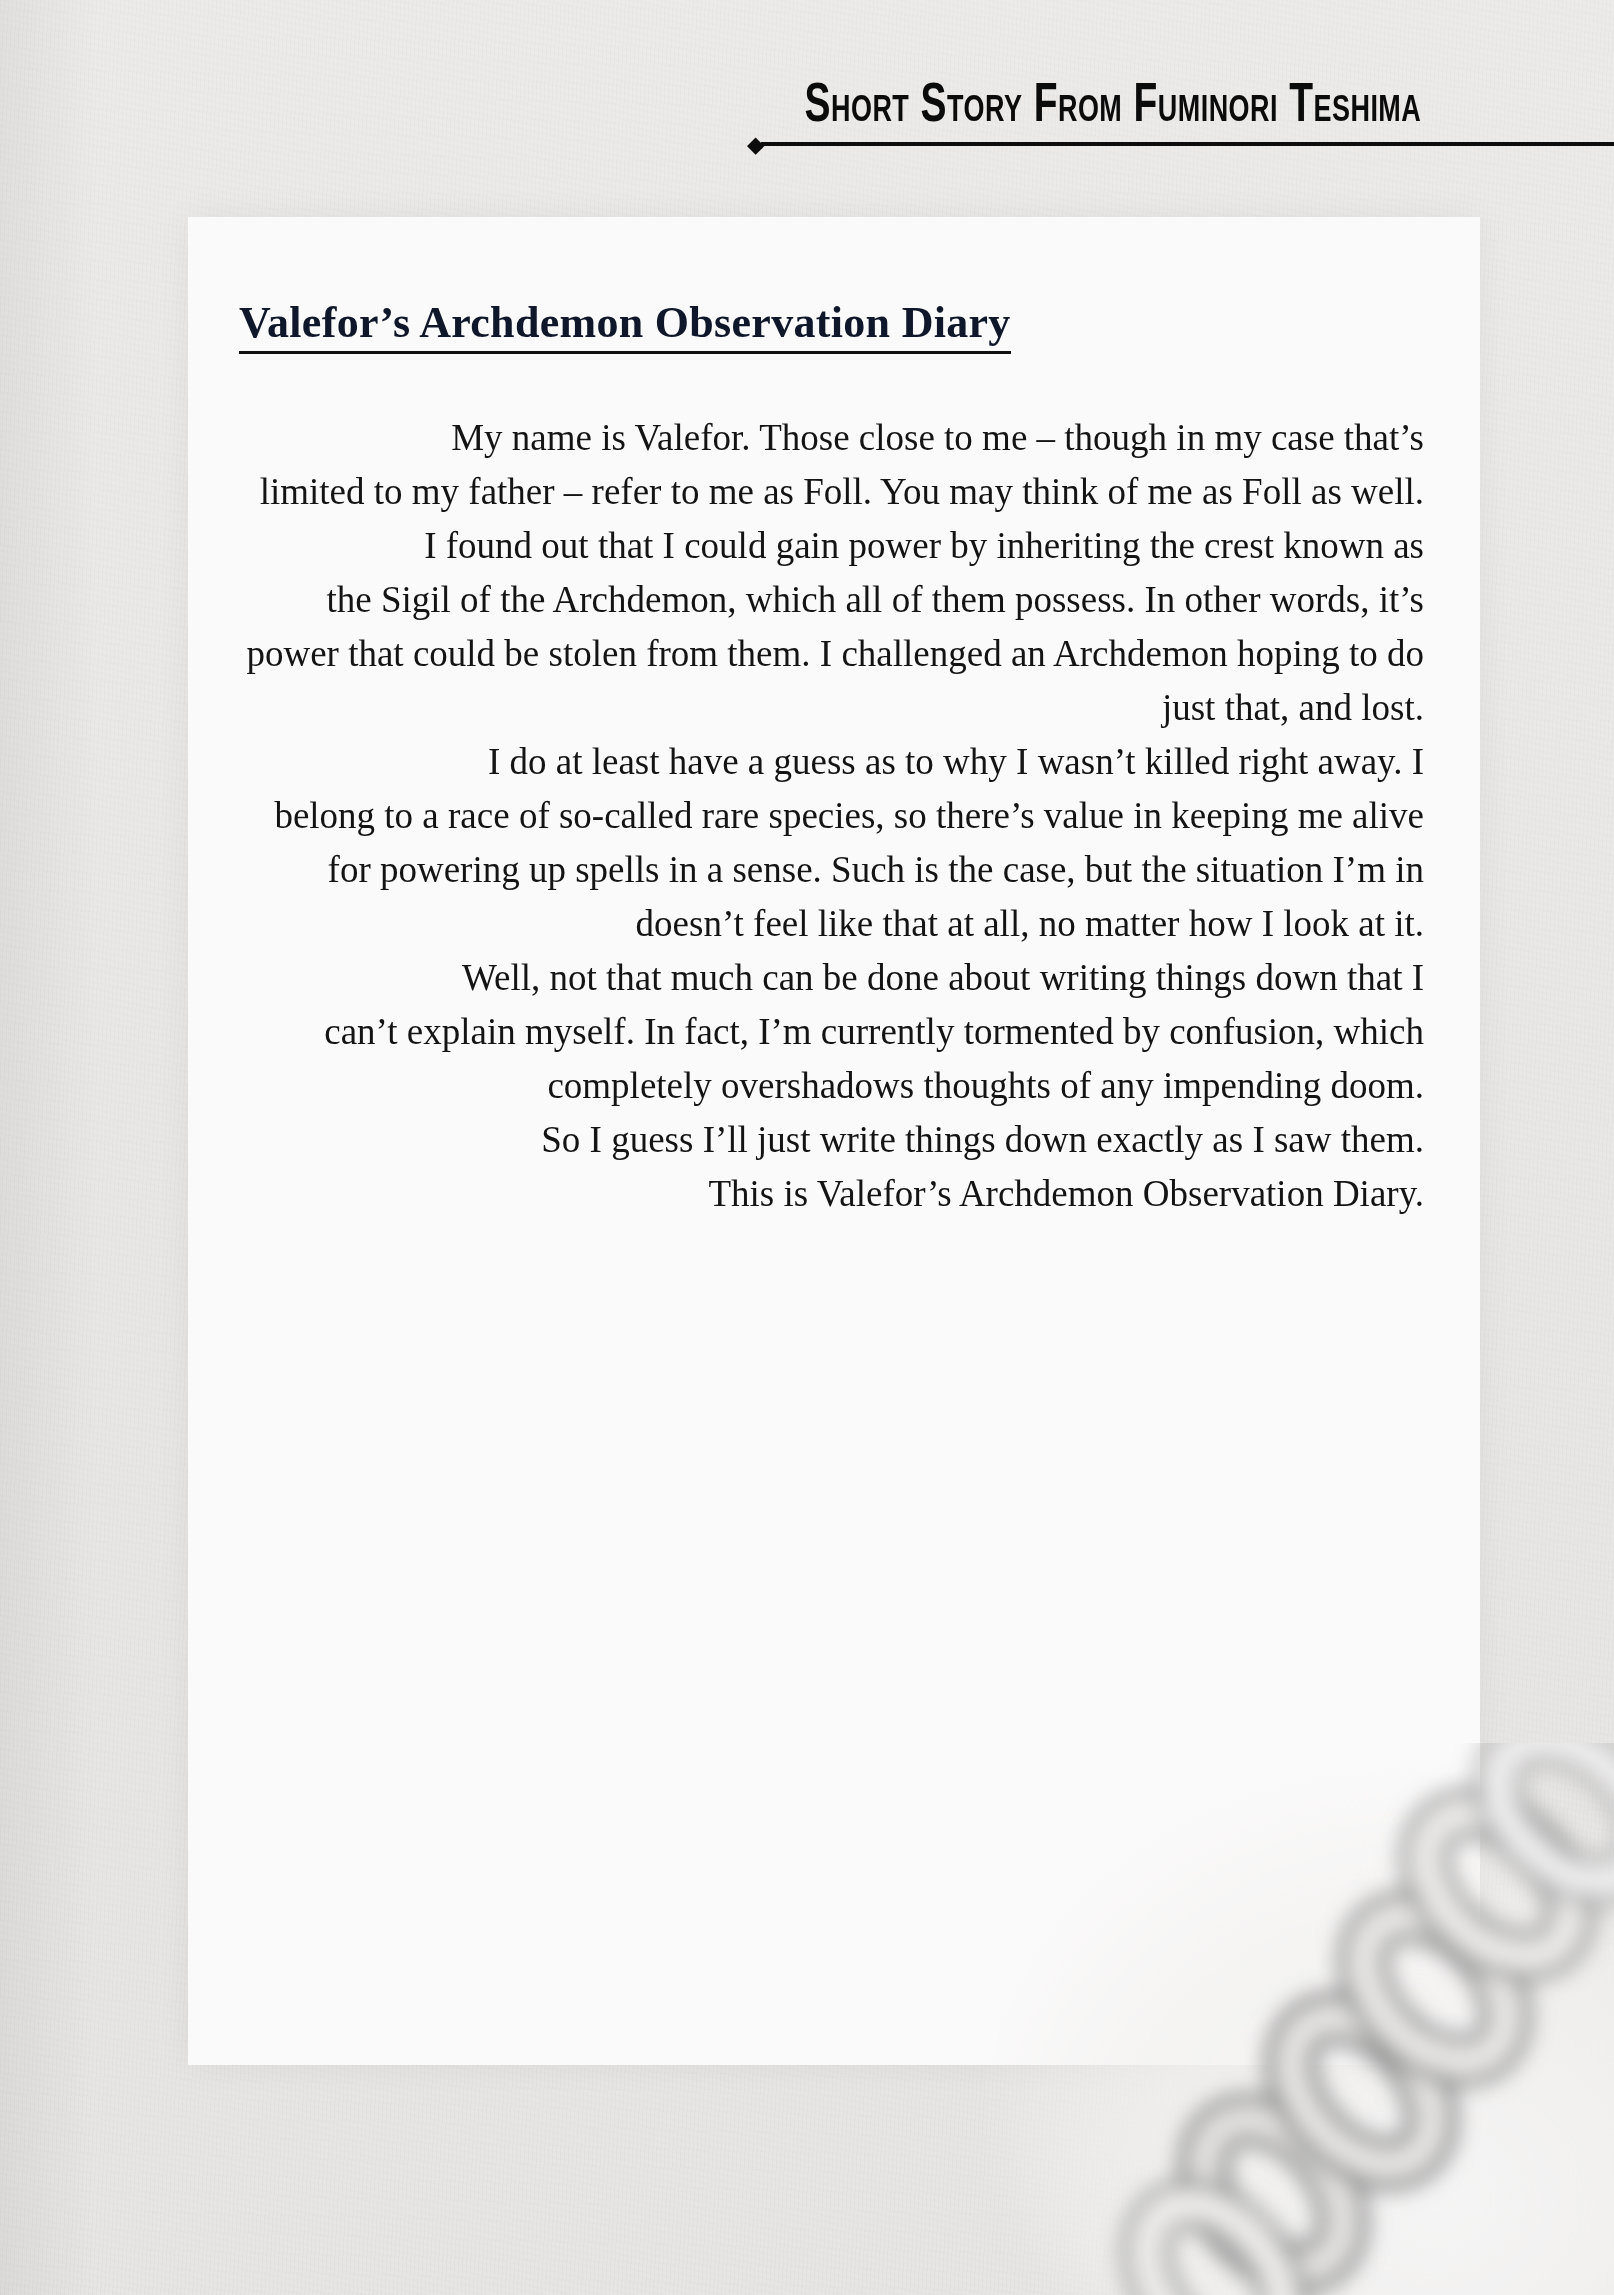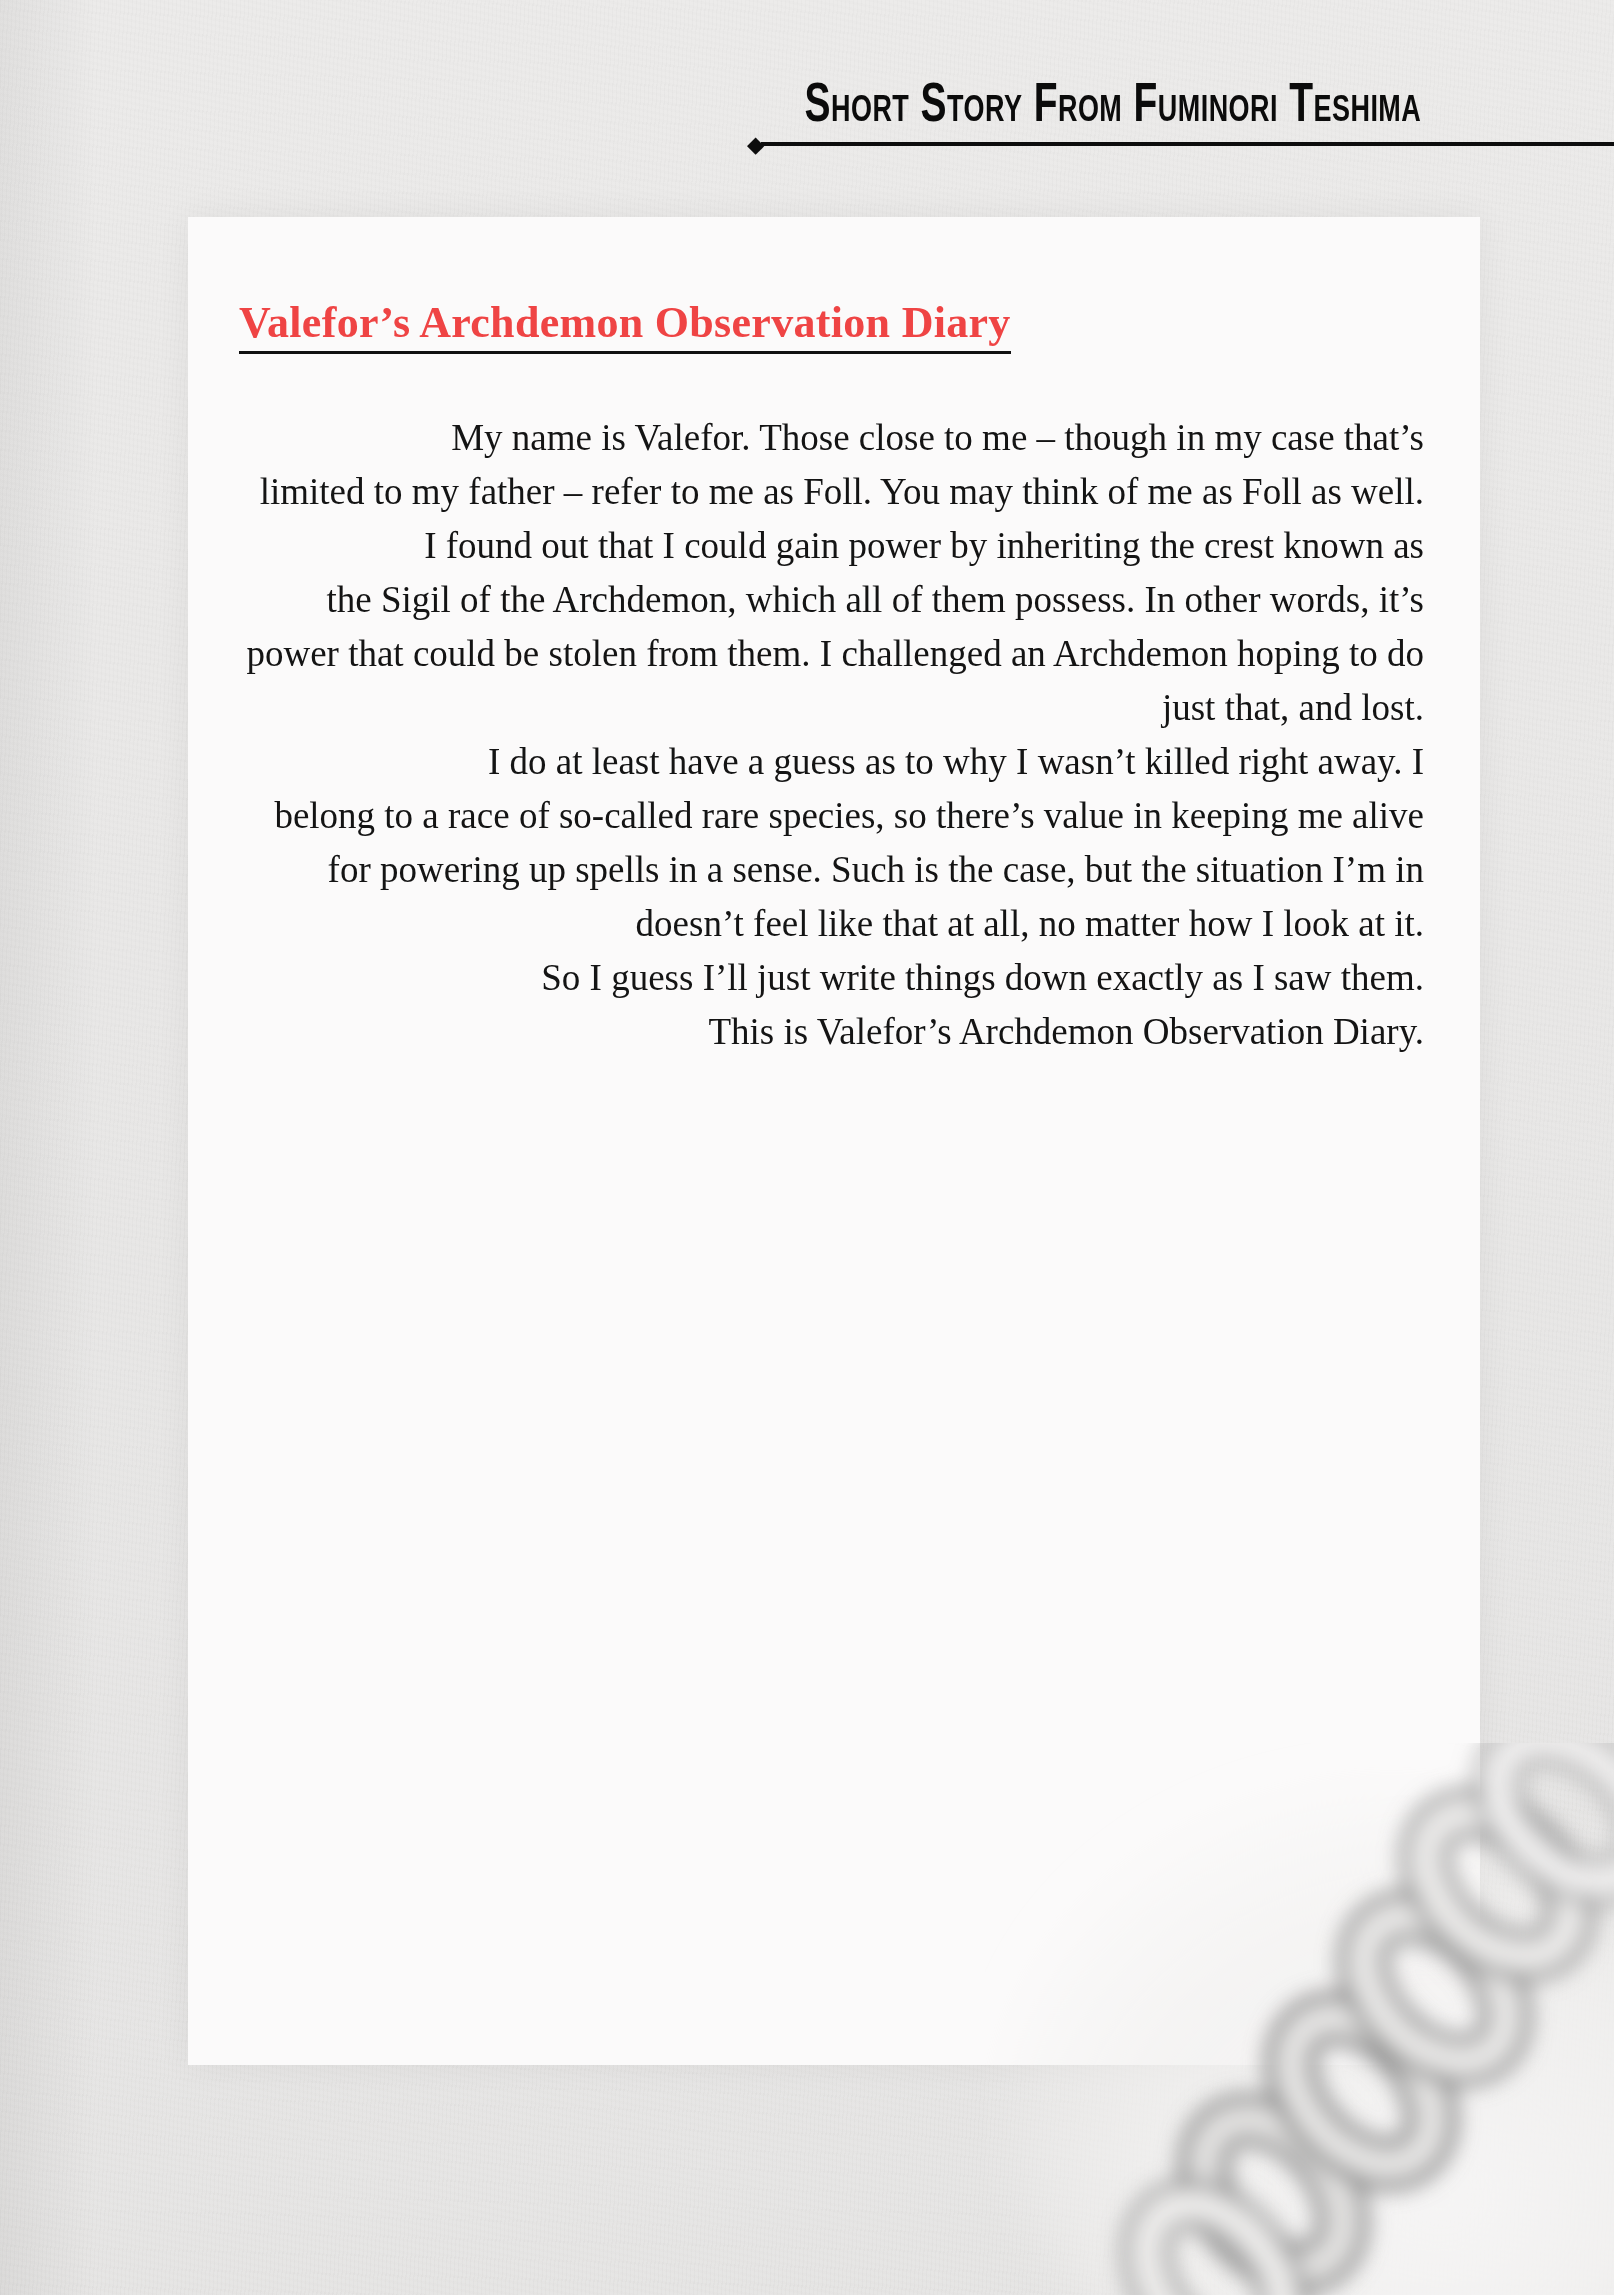--- a/index.html
+++ b/index.html
@@ -84,21 +84,21 @@
     background: #fbfafa;
     box-shadow: 0 0 34px rgba(0,0,0,0.05);
     z-index: 1;
   }
   .article-title {
     width: fit-content;
     margin: 0 0 57px 0;
     font-size: 44px;
     font-weight: 700;
     letter-spacing: 0.3px;
-    color: #ef4444;
+    color: #0f172a;
     padding-bottom: 3.4px;
     border-bottom: 3.4px solid #111;
   }
   .para {
     margin: 0;
     font-size: 37px;
     line-height: 54px;
     text-indent: 161px;
     text-align: right;
     color: #141414;
@@ -127,20 +127,21 @@
       <span class="rule-line"></span>
     </div>
   </header>
 
   <main class="content-panel">
     <h1 class="article-title">Valefor’s Archdemon Observation Diary</h1>
 
     <p class="para">My name is Valefor. Those close to me – though in my case that’s limited to my father – refer to me as Foll. You may think of me as Foll as well.</p>
     <p class="para">I found out that I could gain power by inheriting the crest known as the Sigil of the Archdemon, which all of them possess. In other words, it’s power that could be stolen from them. I challenged an Archdemon hoping to do just that, and lost.</p>
     <p class="para">I do at least have a guess as to why I wasn’t killed right away. I belong to a race of so-called rare species, so there’s value in keeping me alive for powering up spells in a sense. Such is the case, but the situation I’m in doesn’t feel like that at all, no matter how I look at it.</p>
+    <p class="para">Well, not that much can be done about writing things down that I can’t explain myself. In fact, I’m currently tormented by confusion, which completely overshadows thoughts of any impending doom.</p>
     <p class="para">So I guess I’ll just write things down exactly as I saw them.</p>
     <p class="para">This is Valefor’s Archdemon Observation Diary.</p>
   </main>
 
   <div class="chain">
     <svg width="629" height="552" viewBox="0 0 1116 980">
       <defs>
         <filter id="blurBig" x="-50%" y="-50%" width="200%" height="200%">
           <feGaussianBlur stdDeviation="45"></feGaussianBlur>
         </filter>

